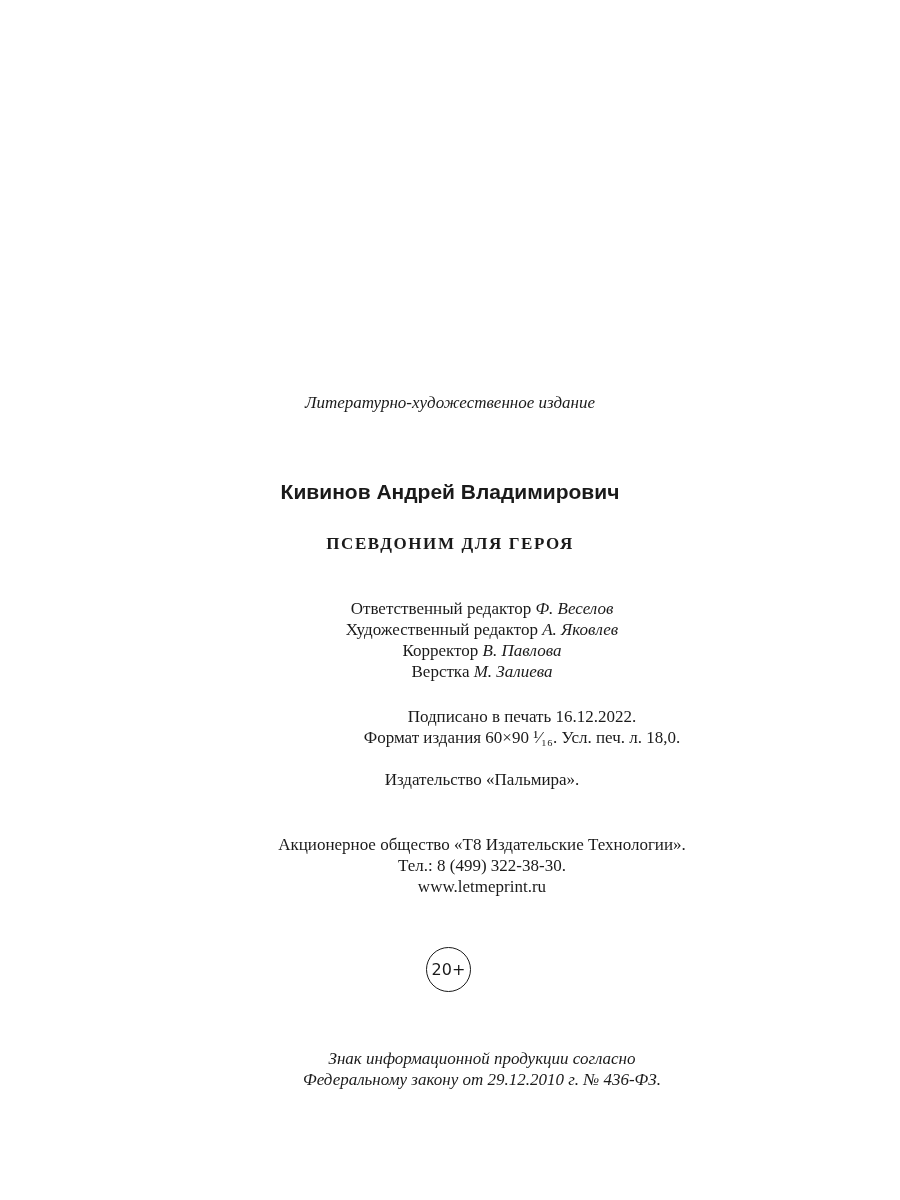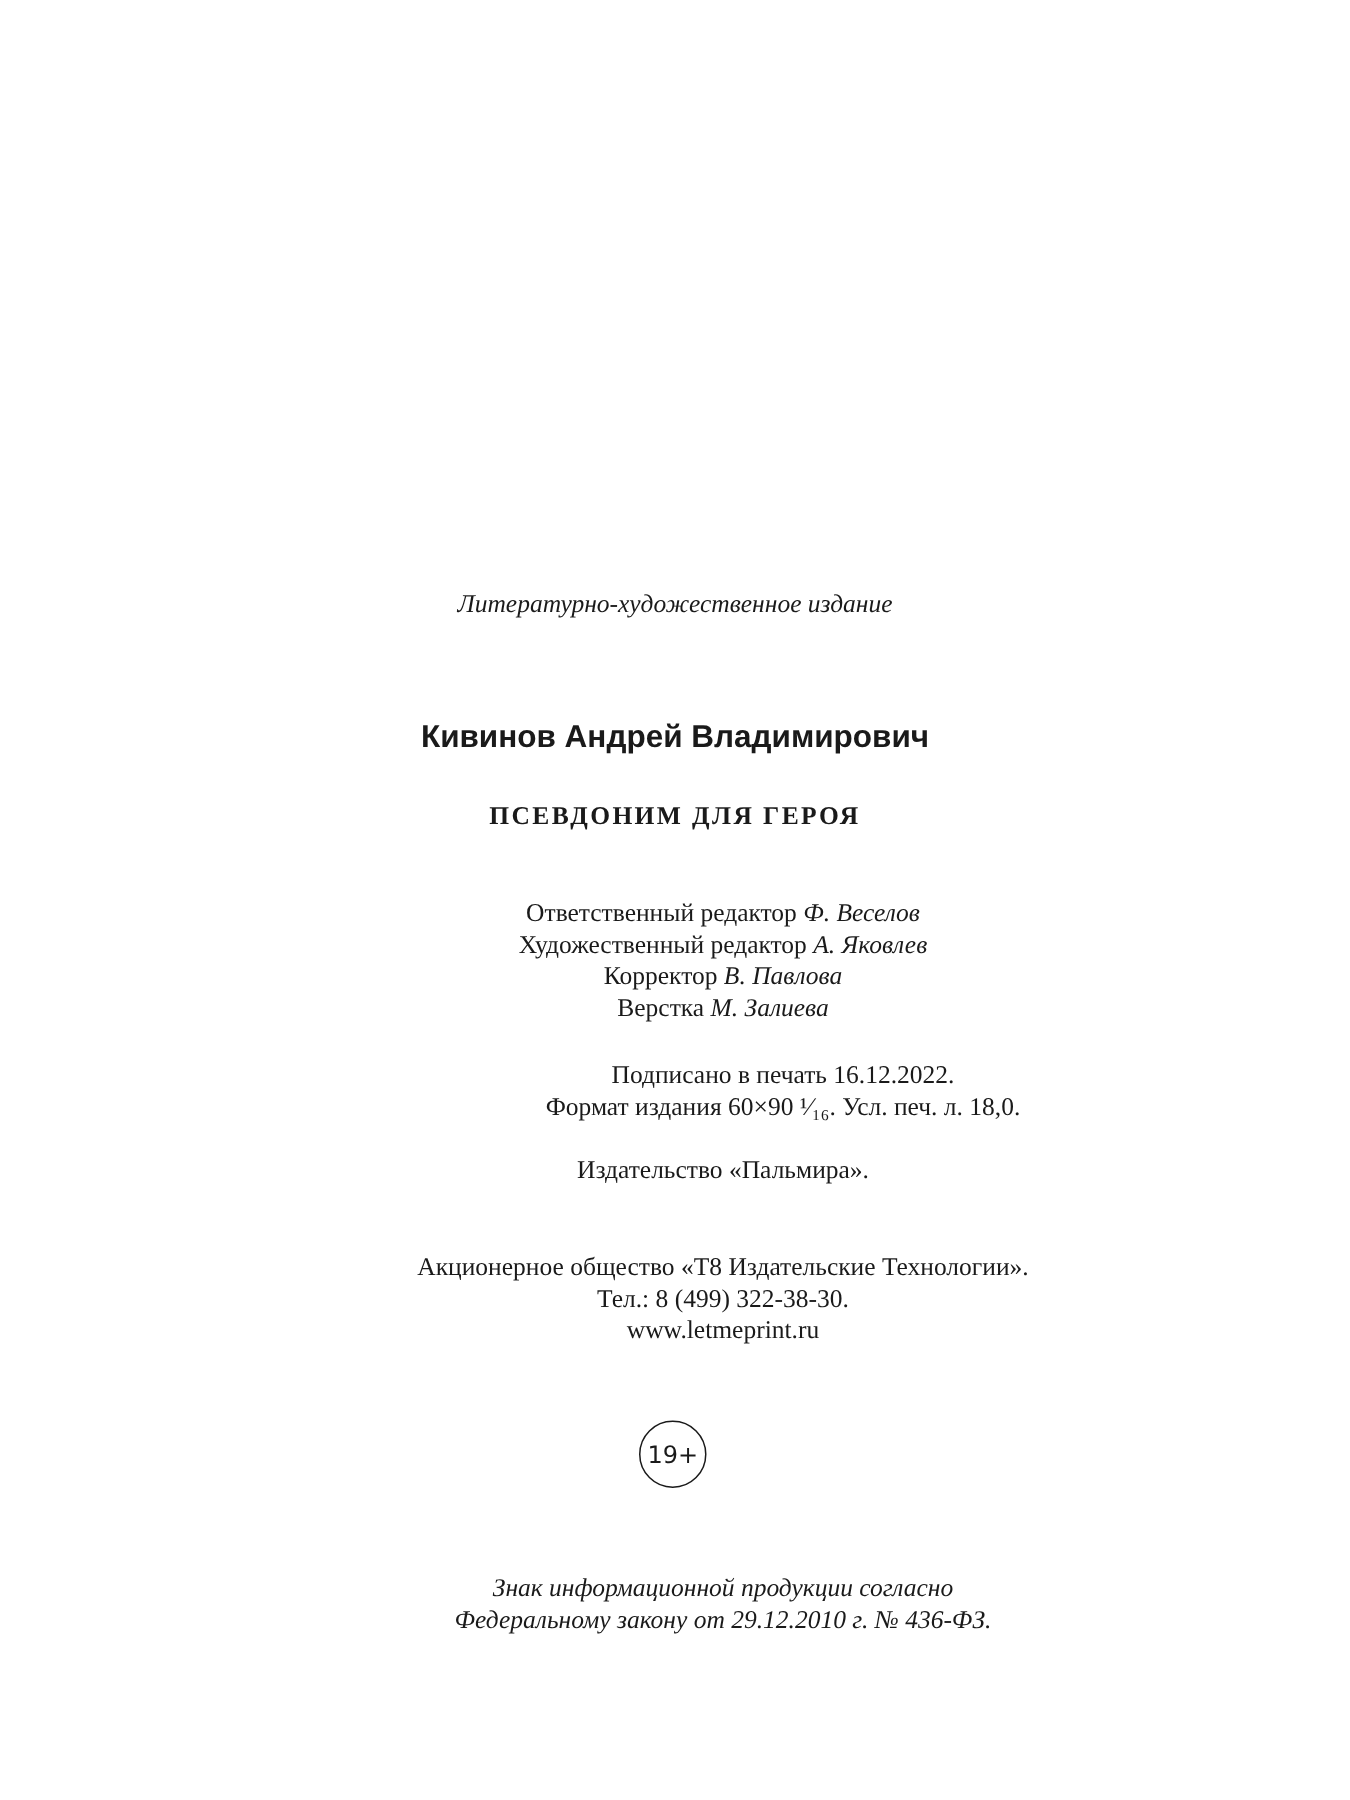--- a/index.html
+++ b/index.html
@@ -51,19 +51,19 @@
   <div class="center block publisher">
     <span class="line">Издательство «Пальмира».</span>
   </div>
 
   <div class="center block printer">
     <span class="line">Акционерное общество «Т8 Издательские Технологии».</span>
     <span class="line">Тел.: 8 (499) 322-38-30.</span>
     <span class="line">www.letmeprint.ru</span>
   </div>
 
-  <div class="age-badge">19+</div>
+  <div class="age-badge">20+</div>
 
   <div class="center block legal">
     <span class="line">Знак информационной продукции согласно</span>
     <span class="line">Федеральному закону от 29.12.2010 г. № 436-ФЗ.</span>
   </div>
 </div>
 
 </body></html>

